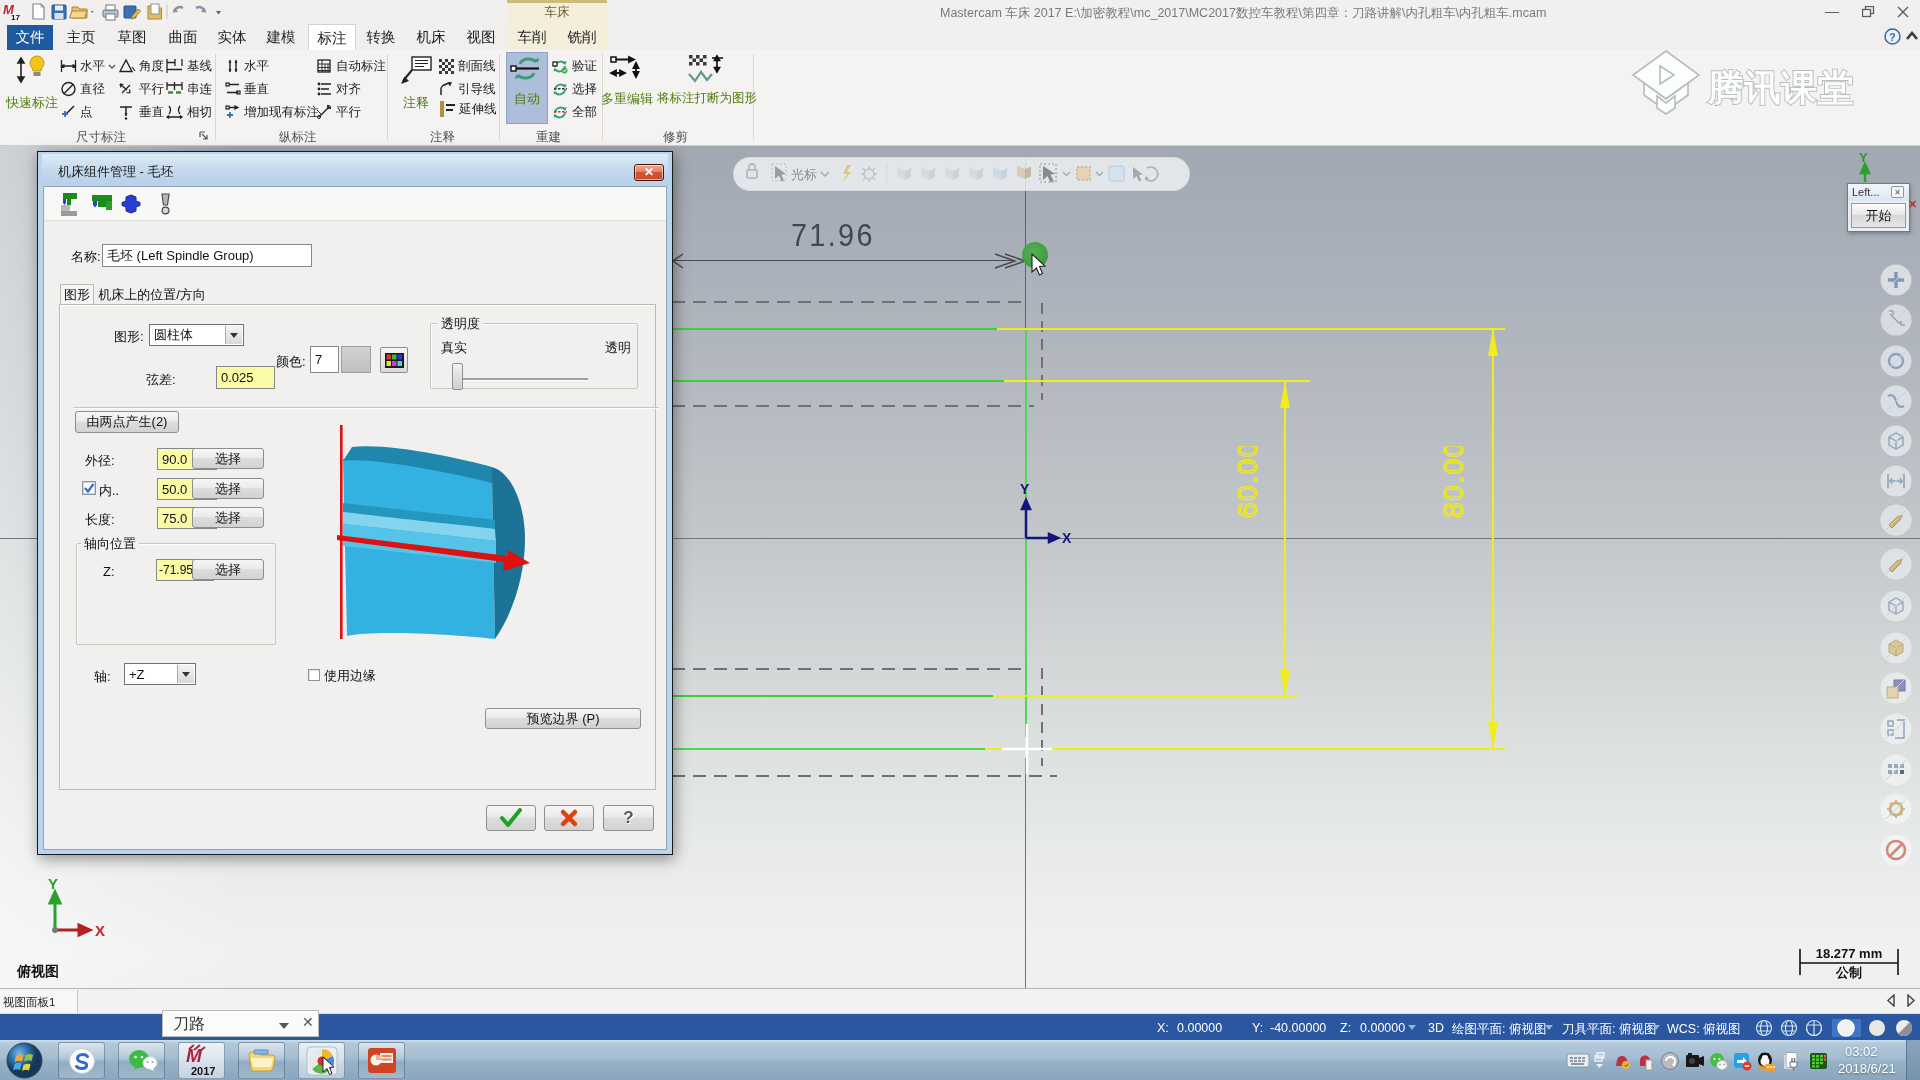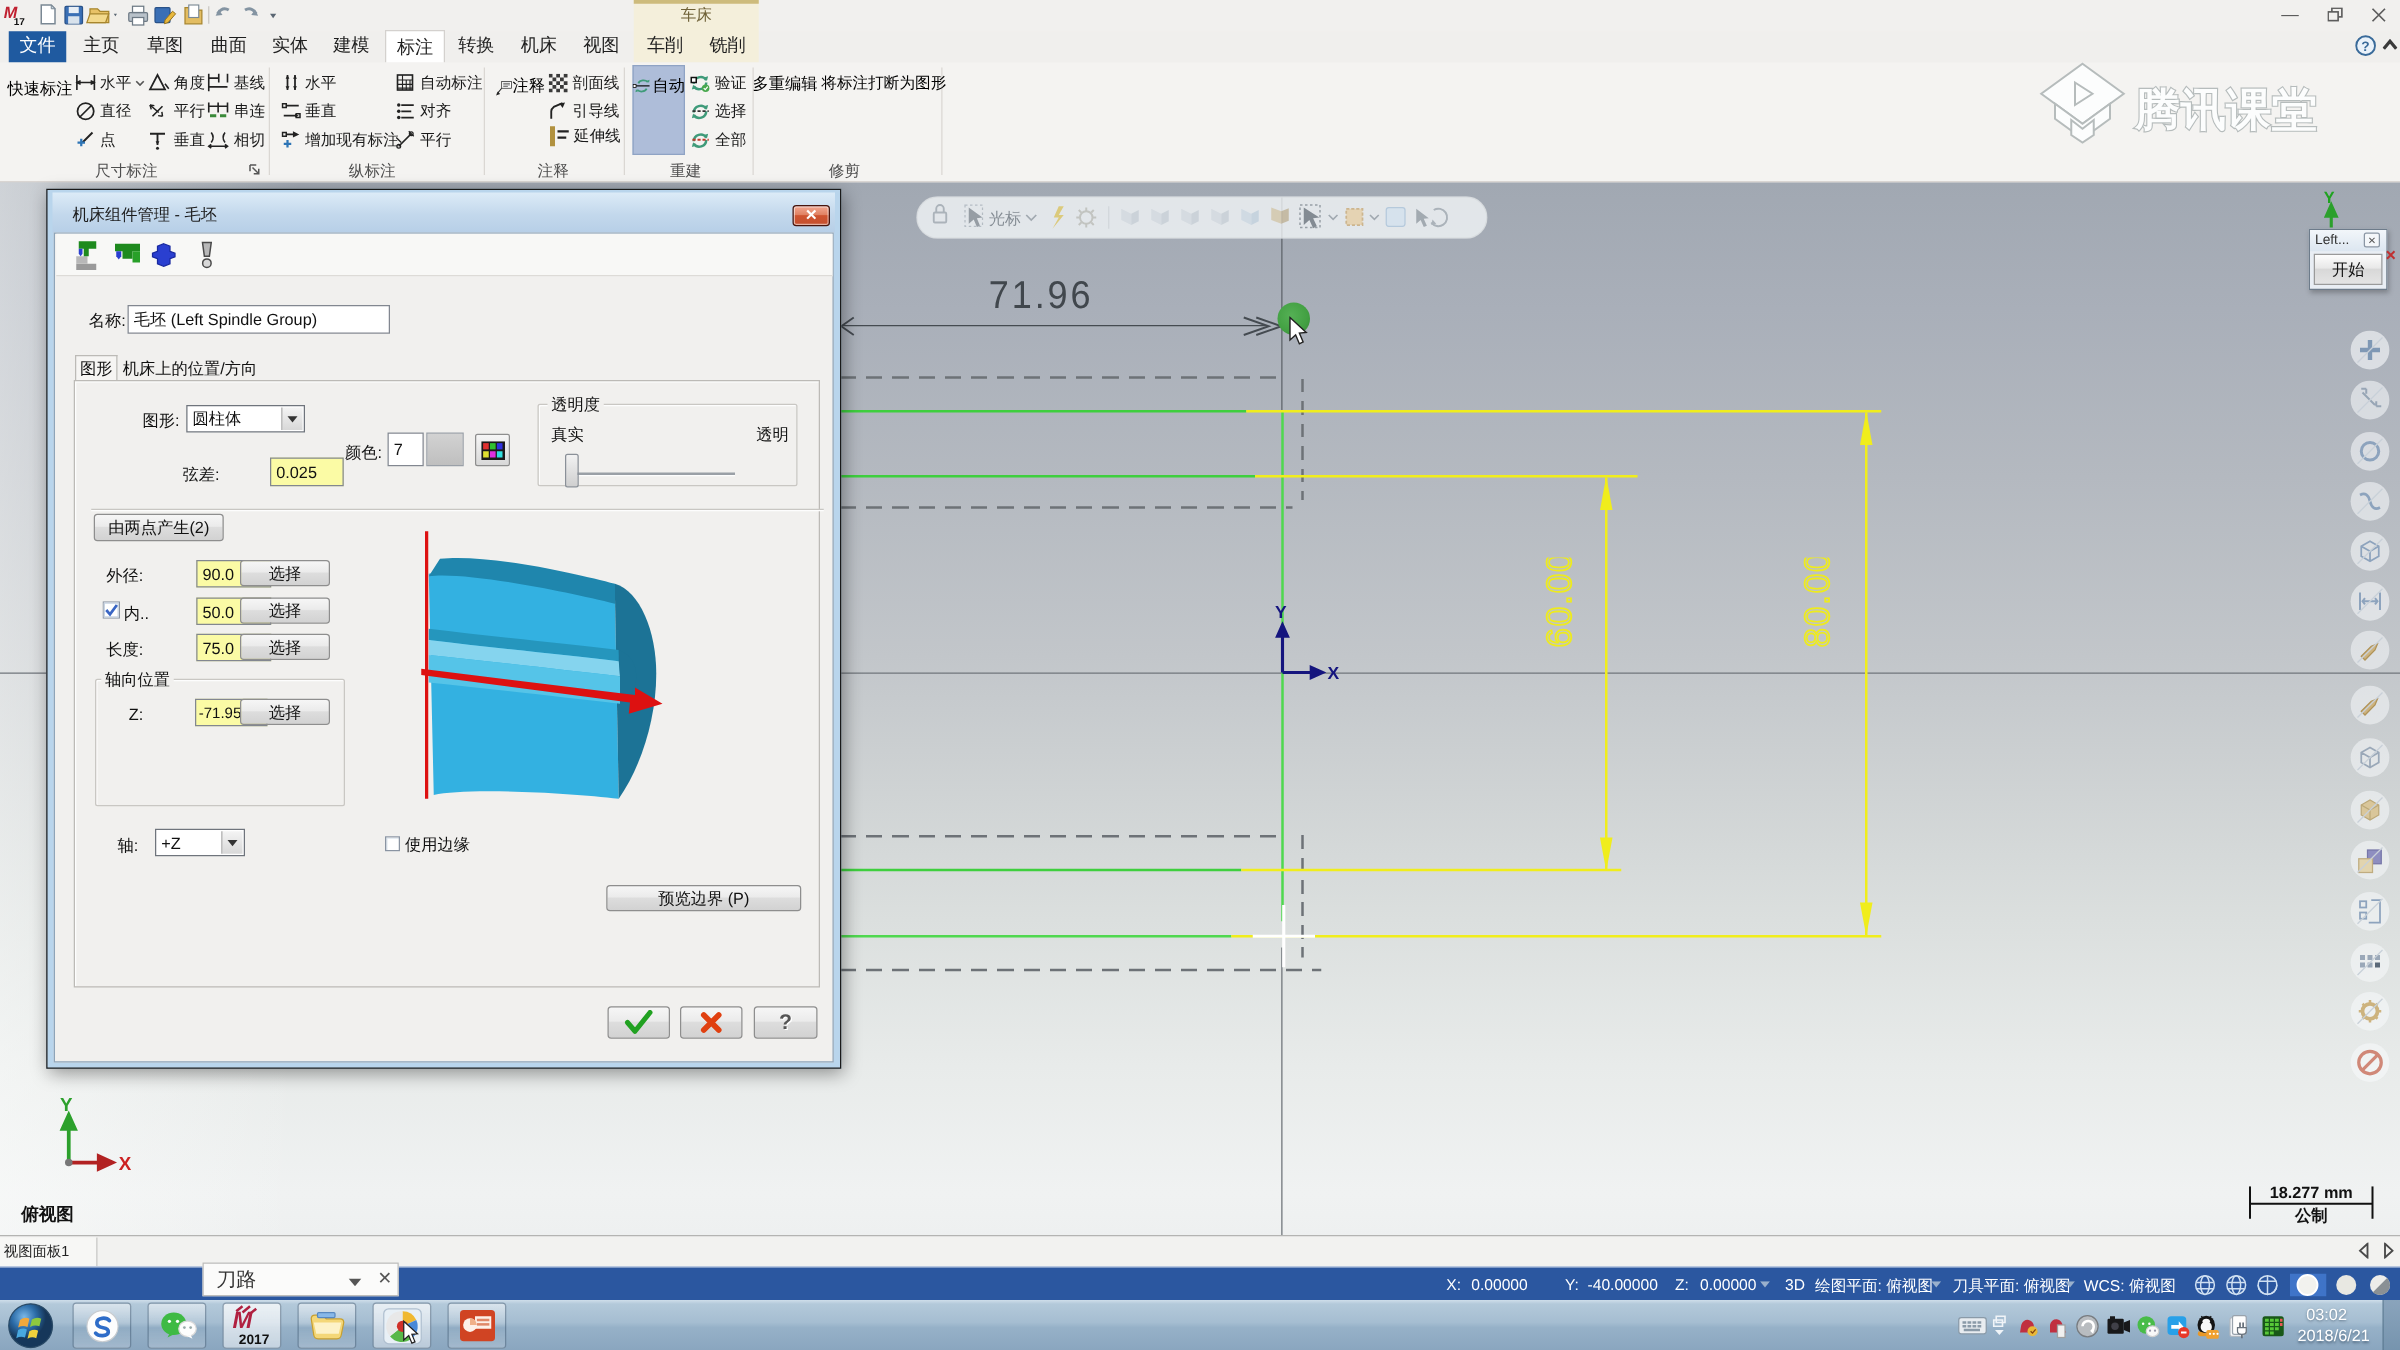--- a/index.html
+++ b/index.html
@@ -19,21 +19,21 @@
 #ctxgroup { position:absolute; left:507px; top:0; width:100px; height:50px; background:#f4efdb; }
 #ctxstrip { position:absolute; left:507px; top:0; width:100px; height:3px; background:#cdbb7c; }
 #ctxlabel { position:absolute; left:507px; top:4px; width:100px; text-align:center; font-size:12.5px; color:#6f6137; }
 
 
 #ribbon { position:absolute; left:0; top:50px; width:1920px; height:96px; background:#f4f3f1; border-bottom:1px solid #cfccc8; }
 .rsep { position:absolute; top:4px; width:1px; height:86px; background:#dad7d3; }
 .rlabel { position:absolute; top:79px; font-size:12.5px; color:#4f4f4f; white-space:nowrap; }
 .ritem { position:absolute; height:18px; display:flex; align-items:center; font-size:12.5px; color:#1a1a1a; white-space:nowrap; }
 .ritem svg { margin-right:3px; }
-.rbig { position:absolute; display:flex; flex-direction:row; align-items:flex-start; font-size:13px; color:#000000; white-space:nowrap; }
+.rbig { position:absolute; display:flex; flex-direction:column; align-items:center; font-size:13px; color:#4d7c0f; white-space:nowrap; }
 
 
 #viewport { position:absolute; left:0; top:146px; width:1920px; height:842px;
   background:linear-gradient(180deg,#a1a8b2 0%,#a9afb9 12%,#b4b9c0 28%,#c2c6ca 45%,#cfd3d4 58%,#dbdfde 70%,#e8ebea 84%,#f0f2f2 96%,#eef0f0 100%); }
 .hline { position:absolute; height:1px; }
 .vline { position:absolute; width:1px; }
 .dashh { position:absolute; height:2px; background:repeating-linear-gradient(90deg,#6d7277 0 13px,rgba(0,0,0,0) 13px 21px); }
 .dashv { position:absolute; width:2px; background:repeating-linear-gradient(180deg,#6d7277 0 11px,rgba(0,0,0,0) 11px 18px); }
 
 
@@ -90,20 +90,21 @@
     <rect x="120" y="1" width="8" height="10" fill="#fff" stroke="#7a8894" stroke-width="0.9"></rect>
     <line x1="136" y1="2" x2="136" y2="16" stroke="#c9c6c2"></line>
 
     <path d="M143 8 q4 -6 9 -3" fill="none" stroke="#8494a2" stroke-width="2.4"></path>
     <path d="M141.5 9.5 l5.5 -0.5 l-3 -4.5 z" fill="#8494a2"></path>
 
     <path d="M174 8 q-4 -6 -9 -3" fill="none" stroke="#8494a2" stroke-width="2.4"></path>
     <path d="M175.5 9.5 l-5.5 -0.5 l3 -4.5 z" fill="#8494a2"></path>
     <path d="M185 8 l5 0 l-2.5 3.5 z" fill="#5a6672"></path>
   </svg>
+  <div id="titletext">Mastercam 车床 2017  E:\加密教程\mc_2017\MC2017数控车教程\第四章：刀路讲解\内孔粗车\内孔粗车.mcam</div>
   <div class="winbtn" style="left:1825px;top:3px;font-size:14px;color:#5c5c5c">—</div>
   <svg class="abs" style="left:1862px;top:6px" width="13" height="12" viewBox="0 0 13 12">
     <rect x="3.5" y="0.5" width="8" height="7" fill="none" stroke="#5c5c5c" stroke-width="1.3"></rect>
     <rect x="0.5" y="3.5" width="8" height="7" fill="#f1f0ee" stroke="#5c5c5c" stroke-width="1.3"></rect>
   </svg>
   <svg class="abs" style="left:1897px;top:6px" width="12" height="12" viewBox="0 0 12 12">
     <path d="M1 1 L11 11 M11 1 L1 11" stroke="#5c5c5c" stroke-width="1.4"></path>
   </svg>
 </div>
 <div id="ctxgroup"></div>

